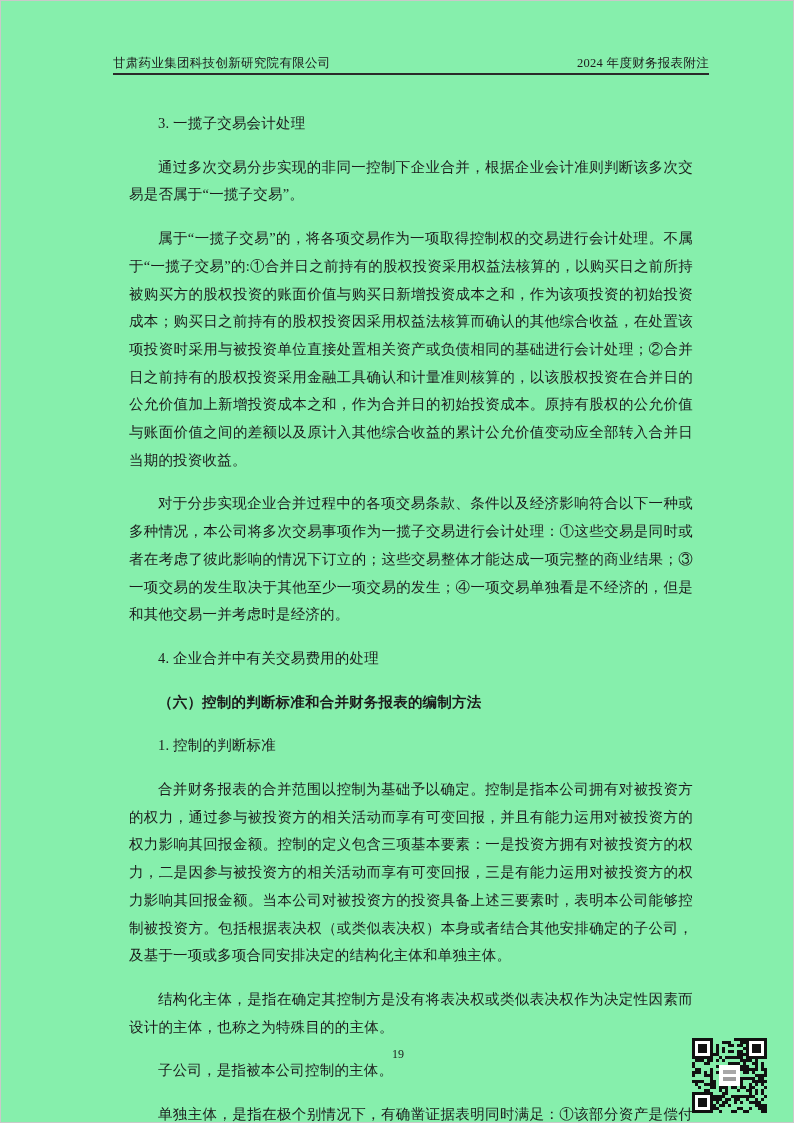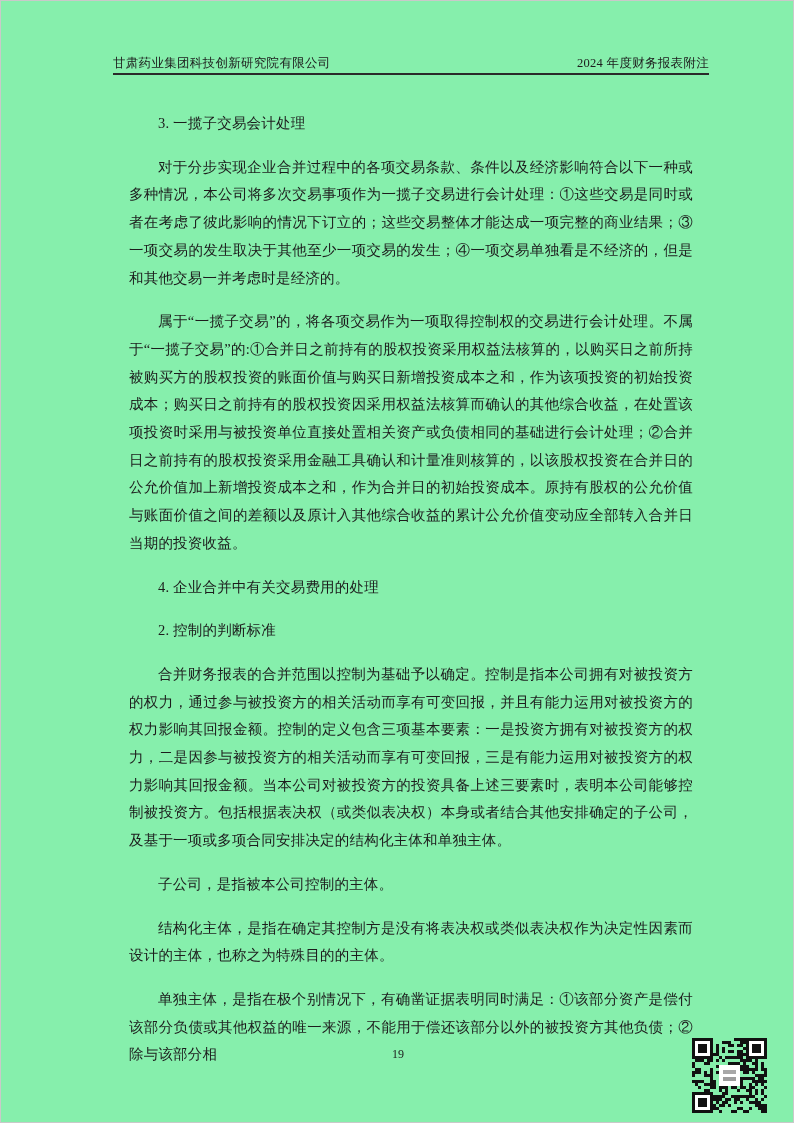--- a/index.html
+++ b/index.html
@@ -100,27 +100,29 @@
 <div class="page">
 
   <div class="header">
     <span>甘肃药业集团科技创新研究院有限公司</span>
     <span>2024 年度财务报表附注</span>
   </div>
   <div class="header-rule"></div>
 
   <div class="doc-body">
       <p class="para">3. 一揽子交易会计处理</p>
+      <p class="para">通过多次交易分步实现的非同一控制下企业合并，根据企业会计准则判断该多次交易是否属于“一揽子交易”。</p>
+      <p class="para">属于“一揽子交易”的，将各项交易作为一项取得控制权的交易进行会计处理。不属于“一揽子交易”的:①合并日之前持有的股权投资采用权益法核算的，以购买日之前所持被购买方的股权投资的账面价值与购买日新增投资成本之和，作为该项投资的初始投资成本；购买日之前持有的股权投资因采用权益法核算而确认的其他综合收益，在处置该项投资时采用与被投资单位直接处置相关资产或负债相同的基础进行会计处理；②合并日之前持有的股权投资采用金融工具确认和计量准则核算的，以该股权投资在合并日的公允价值加上新增投资成本之和，作为合并日的初始投资成本。原持有股权的公允价值与账面价值之间的差额以及原计入其他综合收益的累计公允价值变动应全部转入合并日当期的投资收益。</p>
       <p class="para">对于分步实现企业合并过程中的各项交易条款、条件以及经济影响符合以下一种或多种情况，本公司将多次交易事项作为一揽子交易进行会计处理：①这些交易是同时或者在考虑了彼此影响的情况下订立的；这些交易整体才能达成一项完整的商业结果；③一项交易的发生取决于其他至少一项交易的发生；④一项交易单独看是不经济的，但是和其他交易一并考虑时是经济的。</p>
-      <p class="para">属于“一揽子交易”的，将各项交易作为一项取得控制权的交易进行会计处理。不属于“一揽子交易”的:①合并日之前持有的股权投资采用权益法核算的，以购买日之前所持被购买方的股权投资的账面价值与购买日新增投资成本之和，作为该项投资的初始投资成本；购买日之前持有的股权投资因采用权益法核算而确认的其他综合收益，在处置该项投资时采用与被投资单位直接处置相关资产或负债相同的基础进行会计处理；②合并日之前持有的股权投资采用金融工具确认和计量准则核算的，以该股权投资在合并日的公允价值加上新增投资成本之和，作为合并日的初始投资成本。原持有股权的公允价值与账面价值之间的差额以及原计入其他综合收益的累计公允价值变动应全部转入合并日当期的投资收益。</p>
       <p class="para">4. 企业合并中有关交易费用的处理</p>
-      <p class="para">2. 控制的判断标准</p>
+      <p class="para bold">（六）控制的判断标准和合并财务报表的编制方法</p>
+      <p class="para">1. 控制的判断标准</p>
       <p class="para">合并财务报表的合并范围以控制为基础予以确定。控制是指本公司拥有对被投资方的权力，通过参与被投资方的相关活动而享有可变回报，并且有能力运用对被投资方的权力影响其回报金额。控制的定义包含三项基本要素：一是投资方拥有对被投资方的权力，二是因参与被投资方的相关活动而享有可变回报，三是有能力运用对被投资方的权力影响其回报金额。当本公司对被投资方的投资具备上述三要素时，表明本公司能够控制被投资方。包括根据表决权（或类似表决权）本身或者结合其他安排确定的子公司，及基于一项或多项合同安排决定的结构化主体和单独主体。</p>
+      <p class="para">结构化主体，是指在确定其控制方是没有将表决权或类似表决权作为决定性因素而设计的主体，也称之为特殊目的的主体。</p>
       <p class="para">子公司，是指被本公司控制的主体。</p>
-      <p class="para">结构化主体，是指在确定其控制方是没有将表决权或类似表决权作为决定性因素而设计的主体，也称之为特殊目的的主体。</p>
       <p class="para">单独主体，是指在极个别情况下，有确凿证据表明同时满足：①该部分资产是偿付该部分负债或其他权益的唯一来源，不能用于偿还该部分以外的被投资方其他负债；②除与该部分相</p>
     </div>
 
   <div class="footer-pagenum">19</div>
 
   <div class="qr-wrap">
     <svg id="qr-svg" width="75" height="75" viewBox="0 0 75 75">
         <rect x="42" y="0" width="3" height="3" fill="#111111"></rect>
         <rect x="45" y="0" width="3" height="3" fill="#111111"></rect>
         <rect x="48" y="0" width="3" height="3" fill="#111111"></rect>

